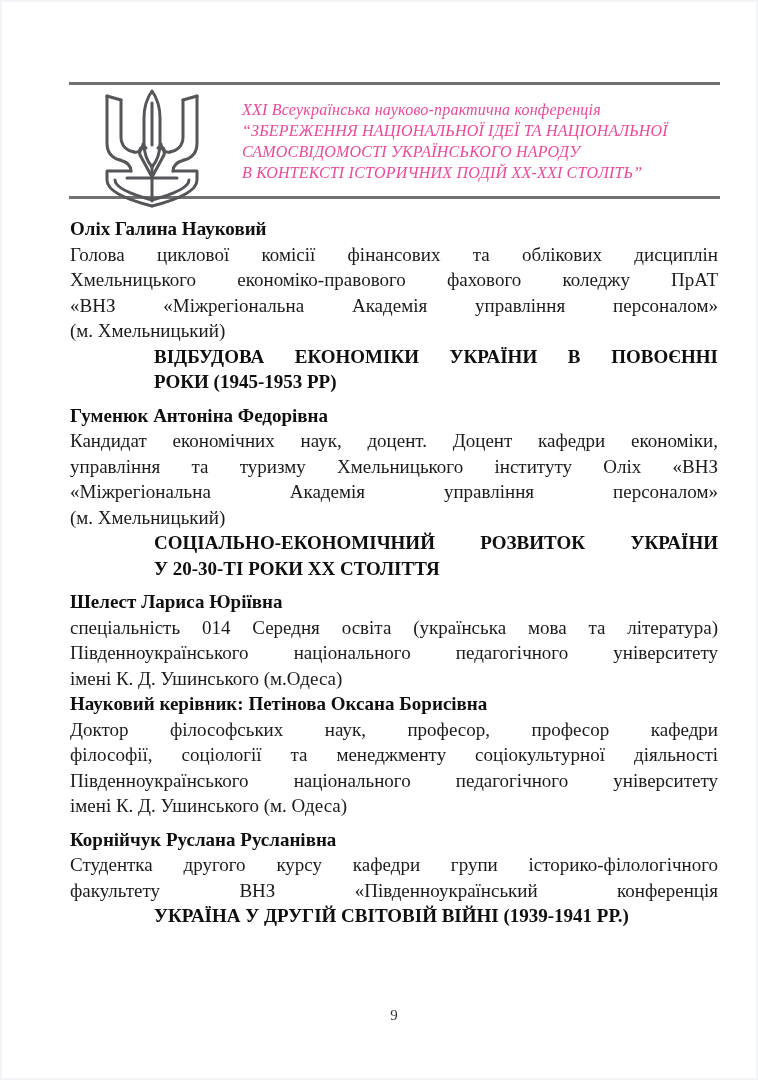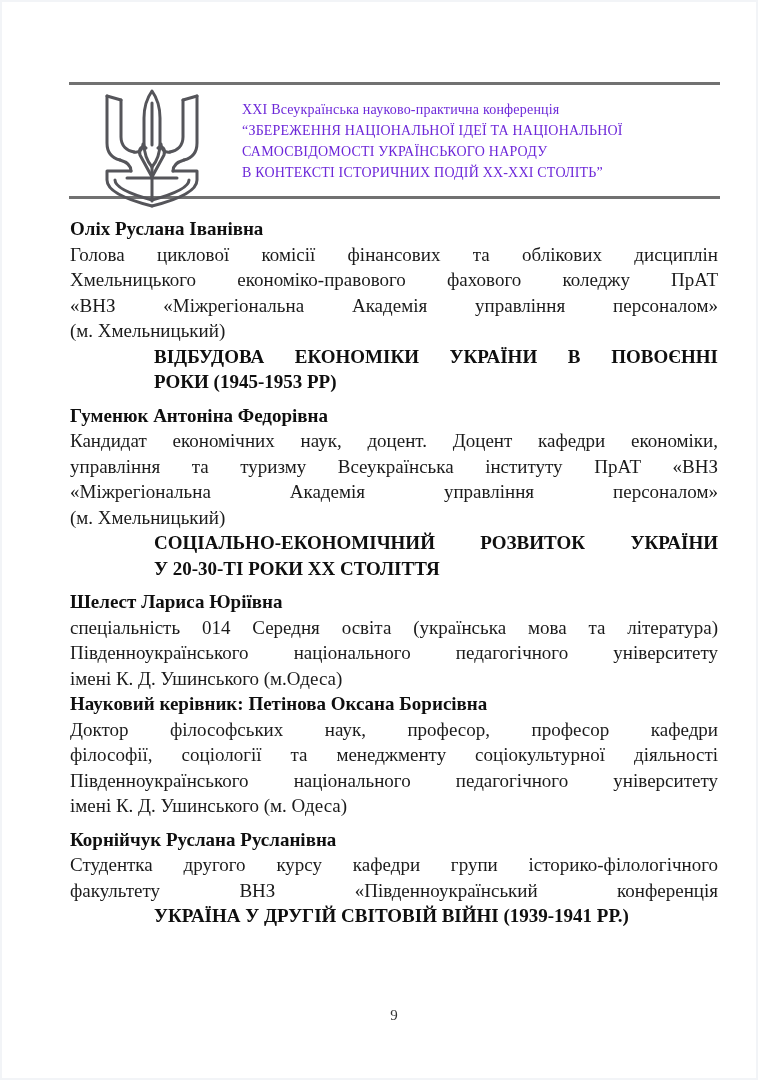--- a/index.html
+++ b/index.html
@@ -8,21 +8,21 @@
     font-family:"Liberation Serif","DejaVu Serif",serif;color:#1b1b1b;
     box-shadow:inset 0 0 0 2px #f2f4f7;
   }
   
   .hdr{position:absolute;top:82px;left:69px;width:651px;height:120px;}
   .rule{position:absolute;left:0;width:651px;height:3px;background:#717171;}
   .rule-top{top:0;}
   .rule-bottom{top:114px;}
   .logo{position:absolute;left:31px;top:6px;width:104px;height:121px;z-index:2;background:transparent;}
   .logo svg{display:block;width:104px;height:121px;}
-  .hdr-text{position:absolute;left:173px;top:17px;width:478px;font-size:14px;line-height:21px;color:#6d28d9;letter-spacing:.2px;}
+  .hdr-text{position:absolute;left:173px;top:17px;width:478px;font-size:16px;line-height:21px;color:#ec4899;letter-spacing:.2px;font-style:italic;}
   
   .entries{position:absolute;top:216px;left:70px;width:648px;font-size:19px;}
   .entry{margin:0 0 8px 0;}
   .line{line-height:25.5px;}
   .just{text-align:justify;text-align-last:justify;}
   .author{font-weight:700;color:#0f0f0f;}
   .title-line{font-weight:700;margin-left:84px;color:#0f0f0f;}
   .pagenum{position:absolute;top:1007px;left:70px;width:648px;text-align:center;font-size:15px;color:#333333;}
 </style>
 </head>
@@ -63,32 +63,32 @@
       <div>“ЗБЕРЕЖЕННЯ НАЦІОНАЛЬНОЇ ІДЕЇ ТА НАЦІОНАЛЬНОЇ</div>
       <div>САМОСВІДОМОСТІ УКРАЇНСЬКОГО НАРОДУ</div>
       <div>В КОНТЕКСТІ ІСТОРИЧНИХ ПОДІЙ ХХ-ХХІ СТОЛІТЬ”</div>
     </div>
 
     <div class="rule rule-bottom"></div>
   </div>
 
   <main class="entries" id="entries">
       <section class="entry">
-        <div class="line author">Оліх Руслана Іванівна</div>
+        <div class="line author">Оліх Галина Науковий</div>
         <div class="line just">Голова циклової комісії фінансових та облікових дисциплін</div>
         <div class="line just">Хмельницького економіко-правового фахового коледжу ПрАТ</div>
         <div class="line just">«ВНЗ «Міжрегіональна Академія управління персоналом»</div>
         <div class="line ">(м. Хмельницький)</div>
         <div class="line title-line just">ВІДБУДОВА ЕКОНОМІКИ УКРАЇНИ В ПОВОЄННІ</div>
         <div class="line title-line">РОКИ (1945-1953 РР)</div>
       </section>
       <section class="entry">
         <div class="line author">Гуменюк Антоніна Федорівна</div>
         <div class="line just">Кандидат економічних наук, доцент. Доцент кафедри економіки,</div>
-        <div class="line just">управління та туризму Всеукраїнська інституту ПрАТ «ВНЗ</div>
+        <div class="line just">управління та туризму Хмельницького інституту Оліх «ВНЗ</div>
         <div class="line just">«Міжрегіональна Академія управління персоналом»</div>
         <div class="line ">(м. Хмельницький)</div>
         <div class="line title-line just">СОЦІАЛЬНО-ЕКОНОМІЧНИЙ РОЗВИТОК УКРАЇНИ</div>
         <div class="line title-line">У 20-30-ТІ РОКИ ХХ СТОЛІТТЯ</div>
       </section>
       <section class="entry">
         <div class="line author">Шелест Лариса Юріївна</div>
         <div class="line just">спеціальність 014 Середня освіта (українська мова та література)</div>
         <div class="line just">Південноукраїнського національного педагогічного університету</div>
         <div class="line ">імені К. Д. Ушинського (м.Одеса)</div>

